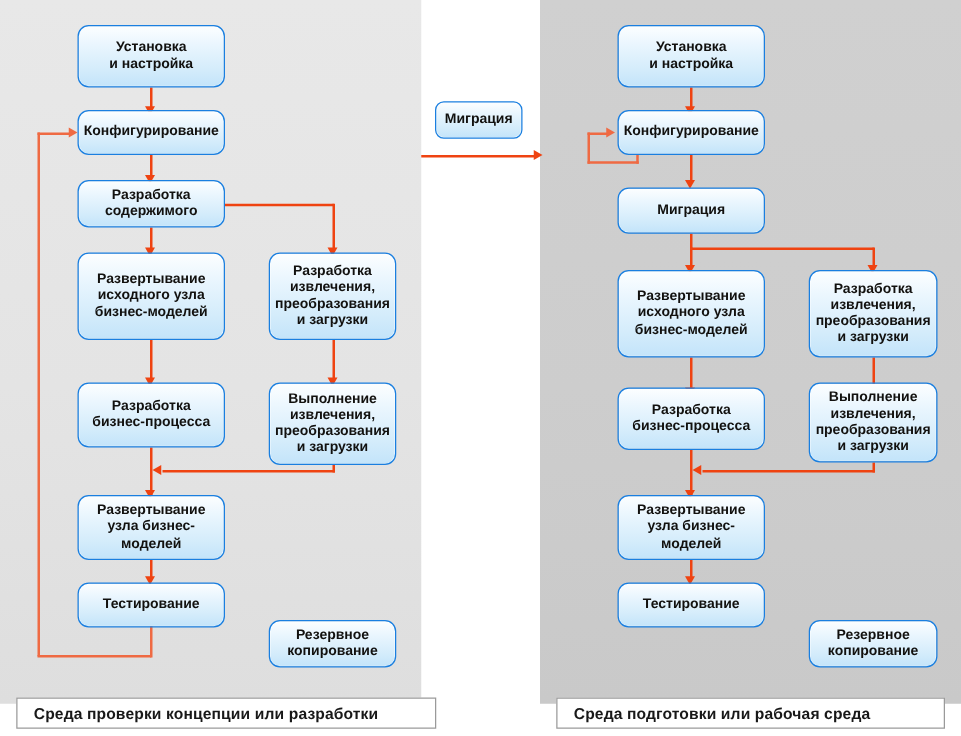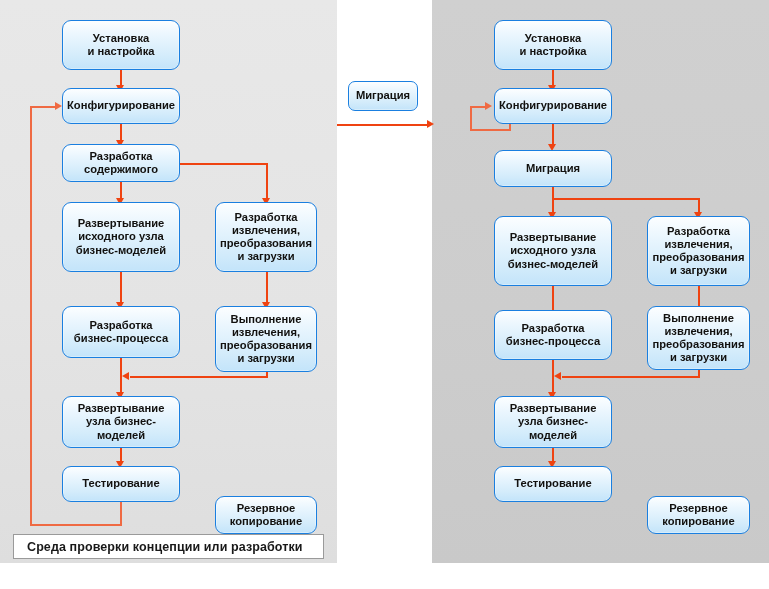--- a/index.html
+++ b/index.html
@@ -39,21 +39,21 @@
     border:1px solid #9a9a9a;
     box-sizing:border-box;
     display:flex;
     align-items:center;
     padding-left:13px;
     font-size:12.5px;
     font-weight:bold;
     color:#181818;
     letter-spacing:.1px;
   }
-  #caption-left{left:13px;  top:534px; width:311px;}
+  #caption-left{left:13px;  top:558px; width:336px;}
   #caption-right{left:445px;top:558px; width:311px;}
 
   
   .node{
     position:absolute;
     box-sizing:border-box;
     border:1.6px solid #1a7fe0;
     border-radius:9px;
     background:linear-gradient(180deg,#fcfeff 0%,#eaf6fe 30%,#d4ecfb 72%,#c3e4fa 100%);
     box-shadow:0 0 0 .5px rgba(255,255,255,.65) inset;
@@ -225,14 +225,15 @@
 преобразования
 и загрузки</div>
   <div class="node" style="left:494px; top:396px; width:118px; height:52px;">Развертывание
 узла бизнес-
 моделей</div>
   <div class="node" style="left:494px; top:466px; width:118px; height:36px;">Тестирование</div>
   <div class="node" style="left:647px; top:496px; width:103px; height:38px;">Резервное
 копирование</div>
 
   <div class="caption" id="caption-left">Среда проверки концепции или разработки</div>
+  <div class="caption" id="caption-right">Среда подготовки или рабочая среда</div>
 
 </div>
 
 </body></html>

